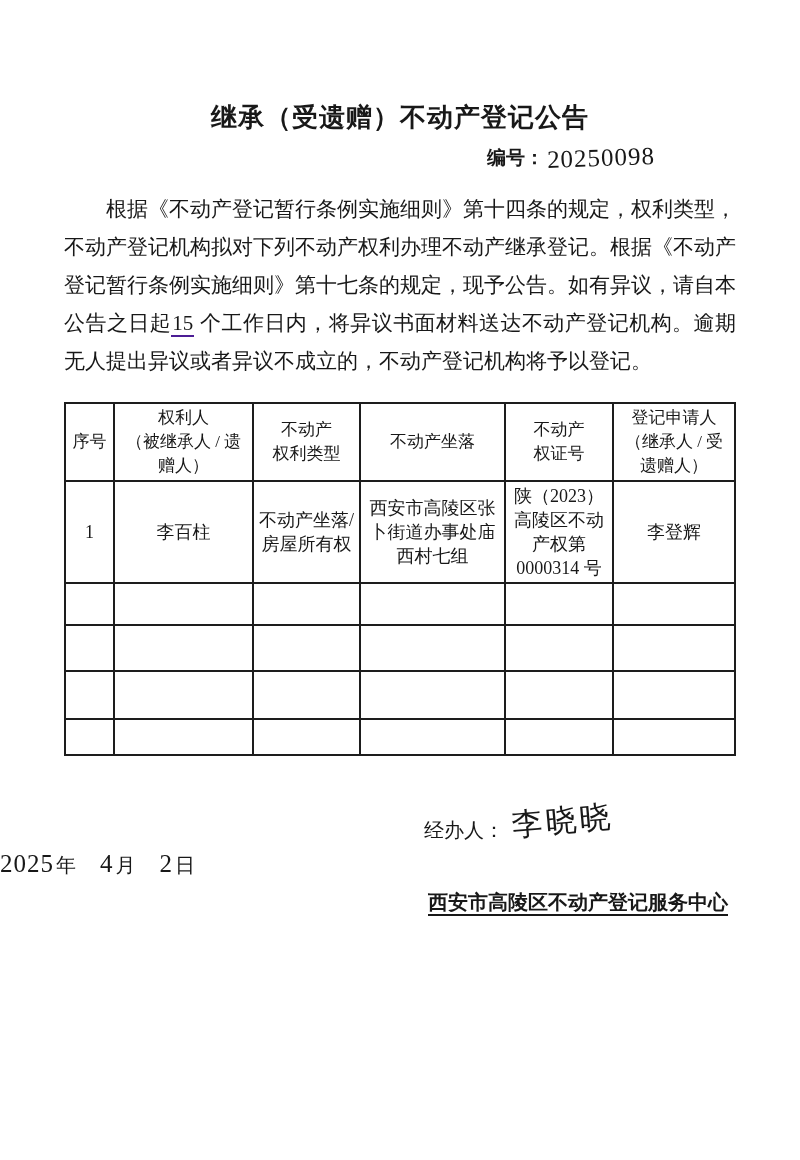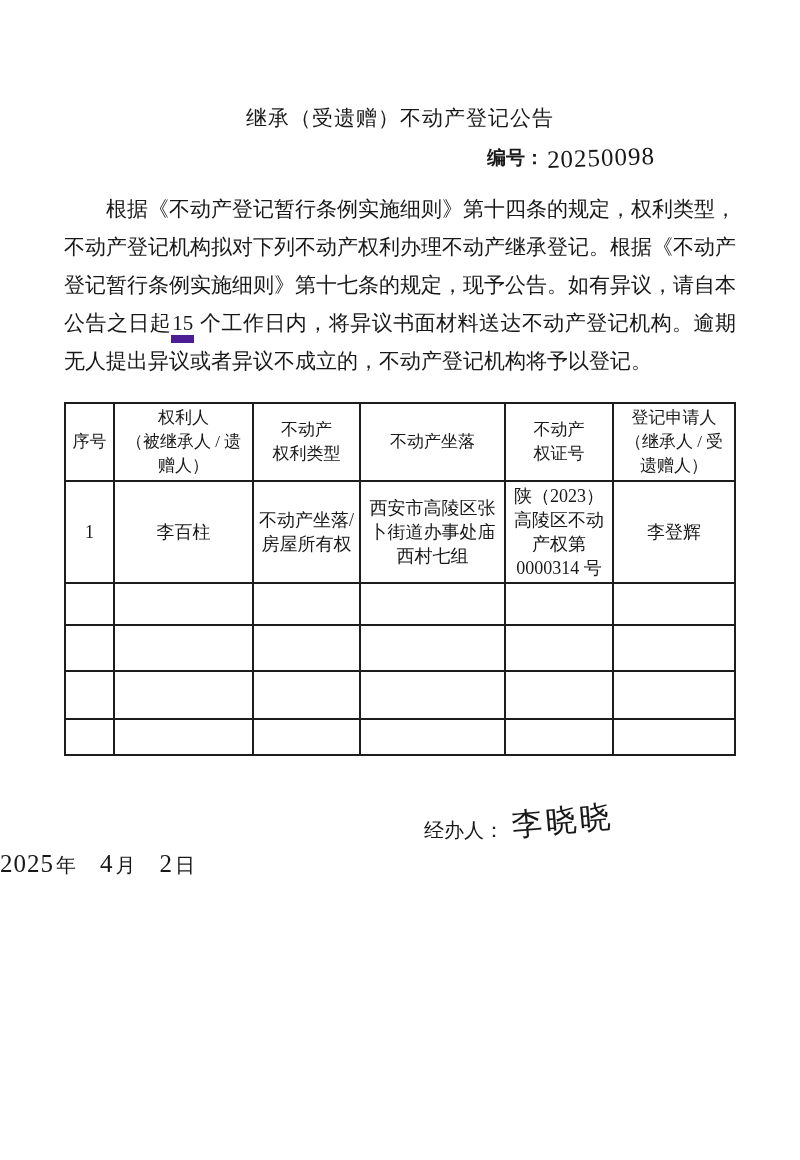--- a/index.html
+++ b/index.html
@@ -11,23 +11,23 @@
     margin: 0 auto;
     background: #ffffff;
     color: #181818;
     font-family: "Liberation Serif", "DejaVu Serif", serif;
     overflow: hidden;
   }
   .title {
     margin: 0;
     padding-top: 98px;
     text-align: center;
-    font-size: 21px;
+    font-size: 26px;
     line-height: 40px;
-    font-weight: 400;
+    font-weight: 700;
     letter-spacing: 1px;
   }
   .doc-no {
     margin-top: 4px;
     height: 36px;
     text-align: right;
     padding-right: 145px;
     font-size: 19px;
     font-weight: 700;
   }
@@ -44,21 +44,21 @@
     font-weight: 400;
   }
   .body-para {
     margin: 12px 64px 0 64px;
     font-size: 21px;
     line-height: 38px;
     text-align: justify;
     text-indent: 2em;
   }
   .underlined-num {
-    border-bottom: 8px solid #4c1d95;
+    border-bottom: 2px solid #4c1d95;
     padding: 0 1px;
     margin-top: 28px;
   }
   .info-line {
     margin: 0 64px;
     font-size: 20px;
     font-weight: 700;
     line-height: 30px;
   }
   .address-line { margin-top: 4px; }
@@ -219,15 +219,18 @@
       <span class="hw signature">李晓晓</span>
     </div>
     <div class="date-line">
       <span class="hw">2025</span>
       <span class="date-label">年</span>
       <span class="hw">4</span>
       <span class="date-label">月</span>
       <span class="hw">2</span>
       <span class="date-label">日</span>
     </div>
+    <div class="org-line">
+      <span class="u">西安市高陵区不动产登记服务中心</span>
+    </div>
   </div>
 
 </div>
 
 </body></html>

